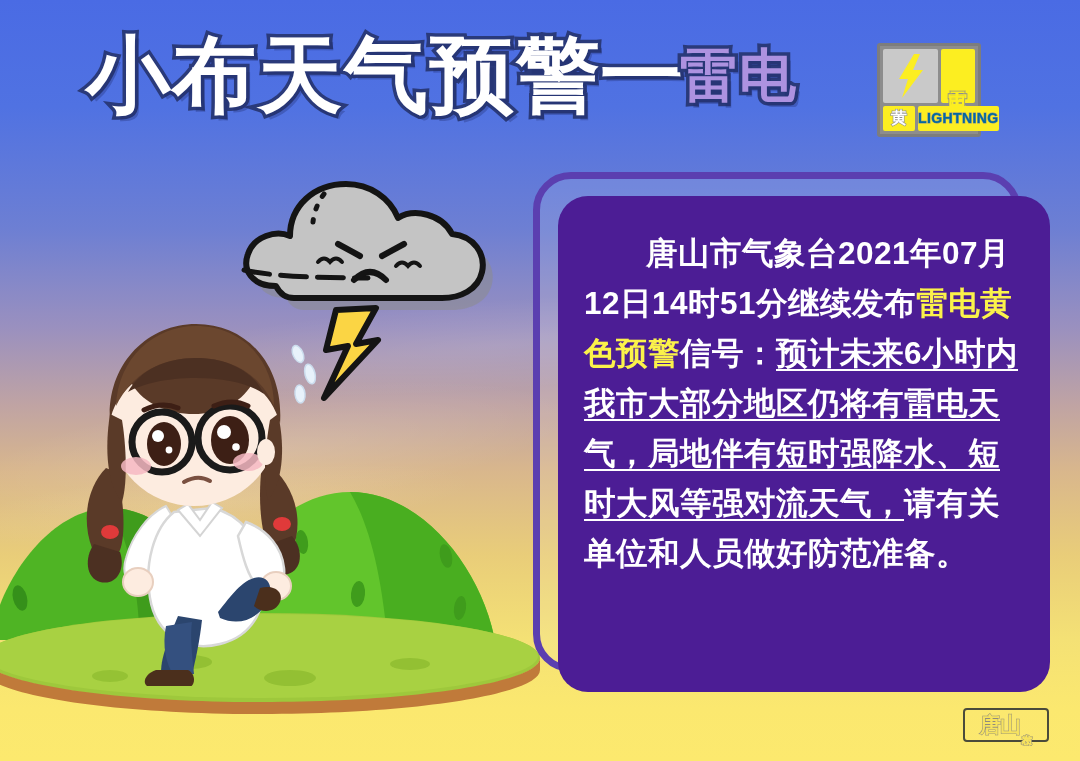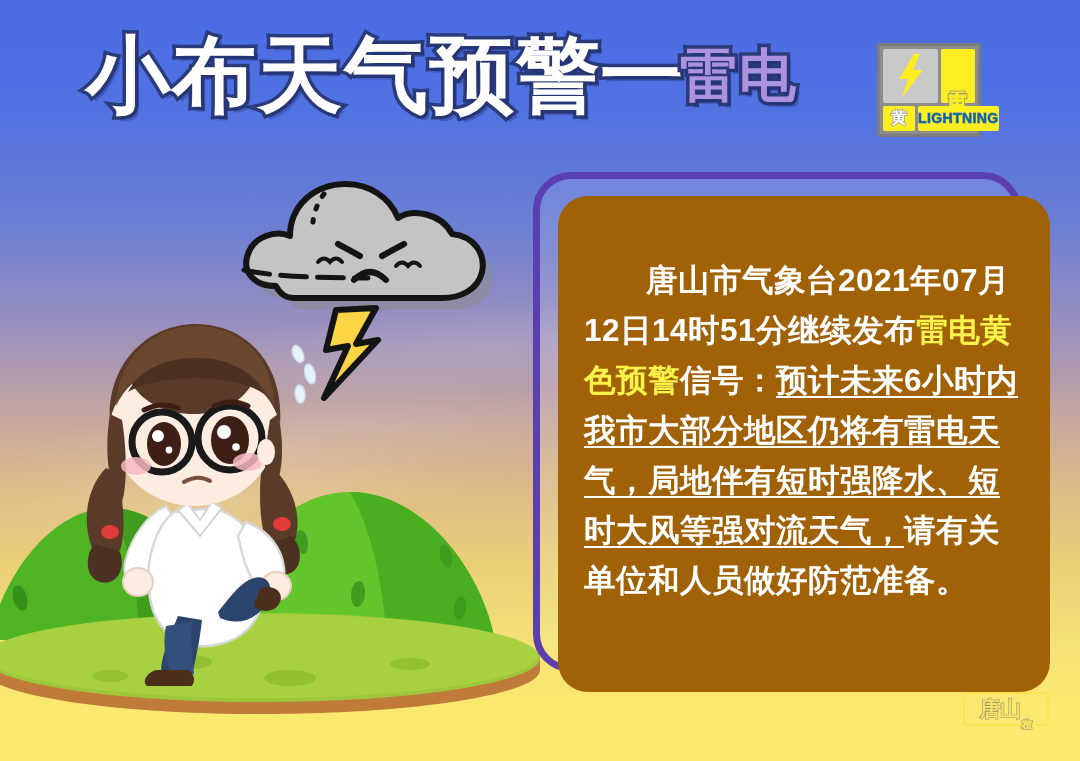--- a/index.html
+++ b/index.html
@@ -122,40 +122,40 @@
 
   
   .panel-outline{
     position:absolute;left:533px;top:172px;width:488px;height:500px;
     border:7px solid #5b3fb0;border-radius:38px;
     box-sizing:border-box;
     background:rgba(255,255,255,.10);
   }
   .panel-inner{
     position:absolute;left:558px;top:196px;width:492px;height:496px;
-    background:#a16207;border-radius:30px;
+    background:#4c1d95;border-radius:30px;
     box-sizing:border-box;
-    padding:59px 26px 30px 26px;
+    padding:32px 26px 30px 26px;
   }
   .panel-text{
     font-size:31.5px;
     line-height:50px;
     color:#ffffff;
     font-weight:bold;
     text-indent:62px;
     letter-spacing:.5px;
     word-break:break-all;
   }
   .panel-text .hl{color:#fbf24a;}
   .panel-text .ul{text-decoration:underline;text-decoration-thickness:2px;text-underline-offset:5px;}
 
   
   .watermark{
-    position:absolute;left:963px;top:692px;width:86px;height:34px;
-    border:2px solid #fde047;border-radius:4px;
+    position:absolute;left:963px;top:708px;width:86px;height:34px;
+    border:2px solid #0f172a;border-radius:4px;
     display:flex;align-items:center;justify-content:center;gap:1px;
     box-sizing:border-box;
     opacity:.75;
   }
   .wm-a{
     font-size:21px;font-weight:bold;color:#f6e259;
     -webkit-text-stroke:1px #6c6d84;paint-order:stroke fill;
     letter-spacing:-1px;
   }
   .wm-b{

